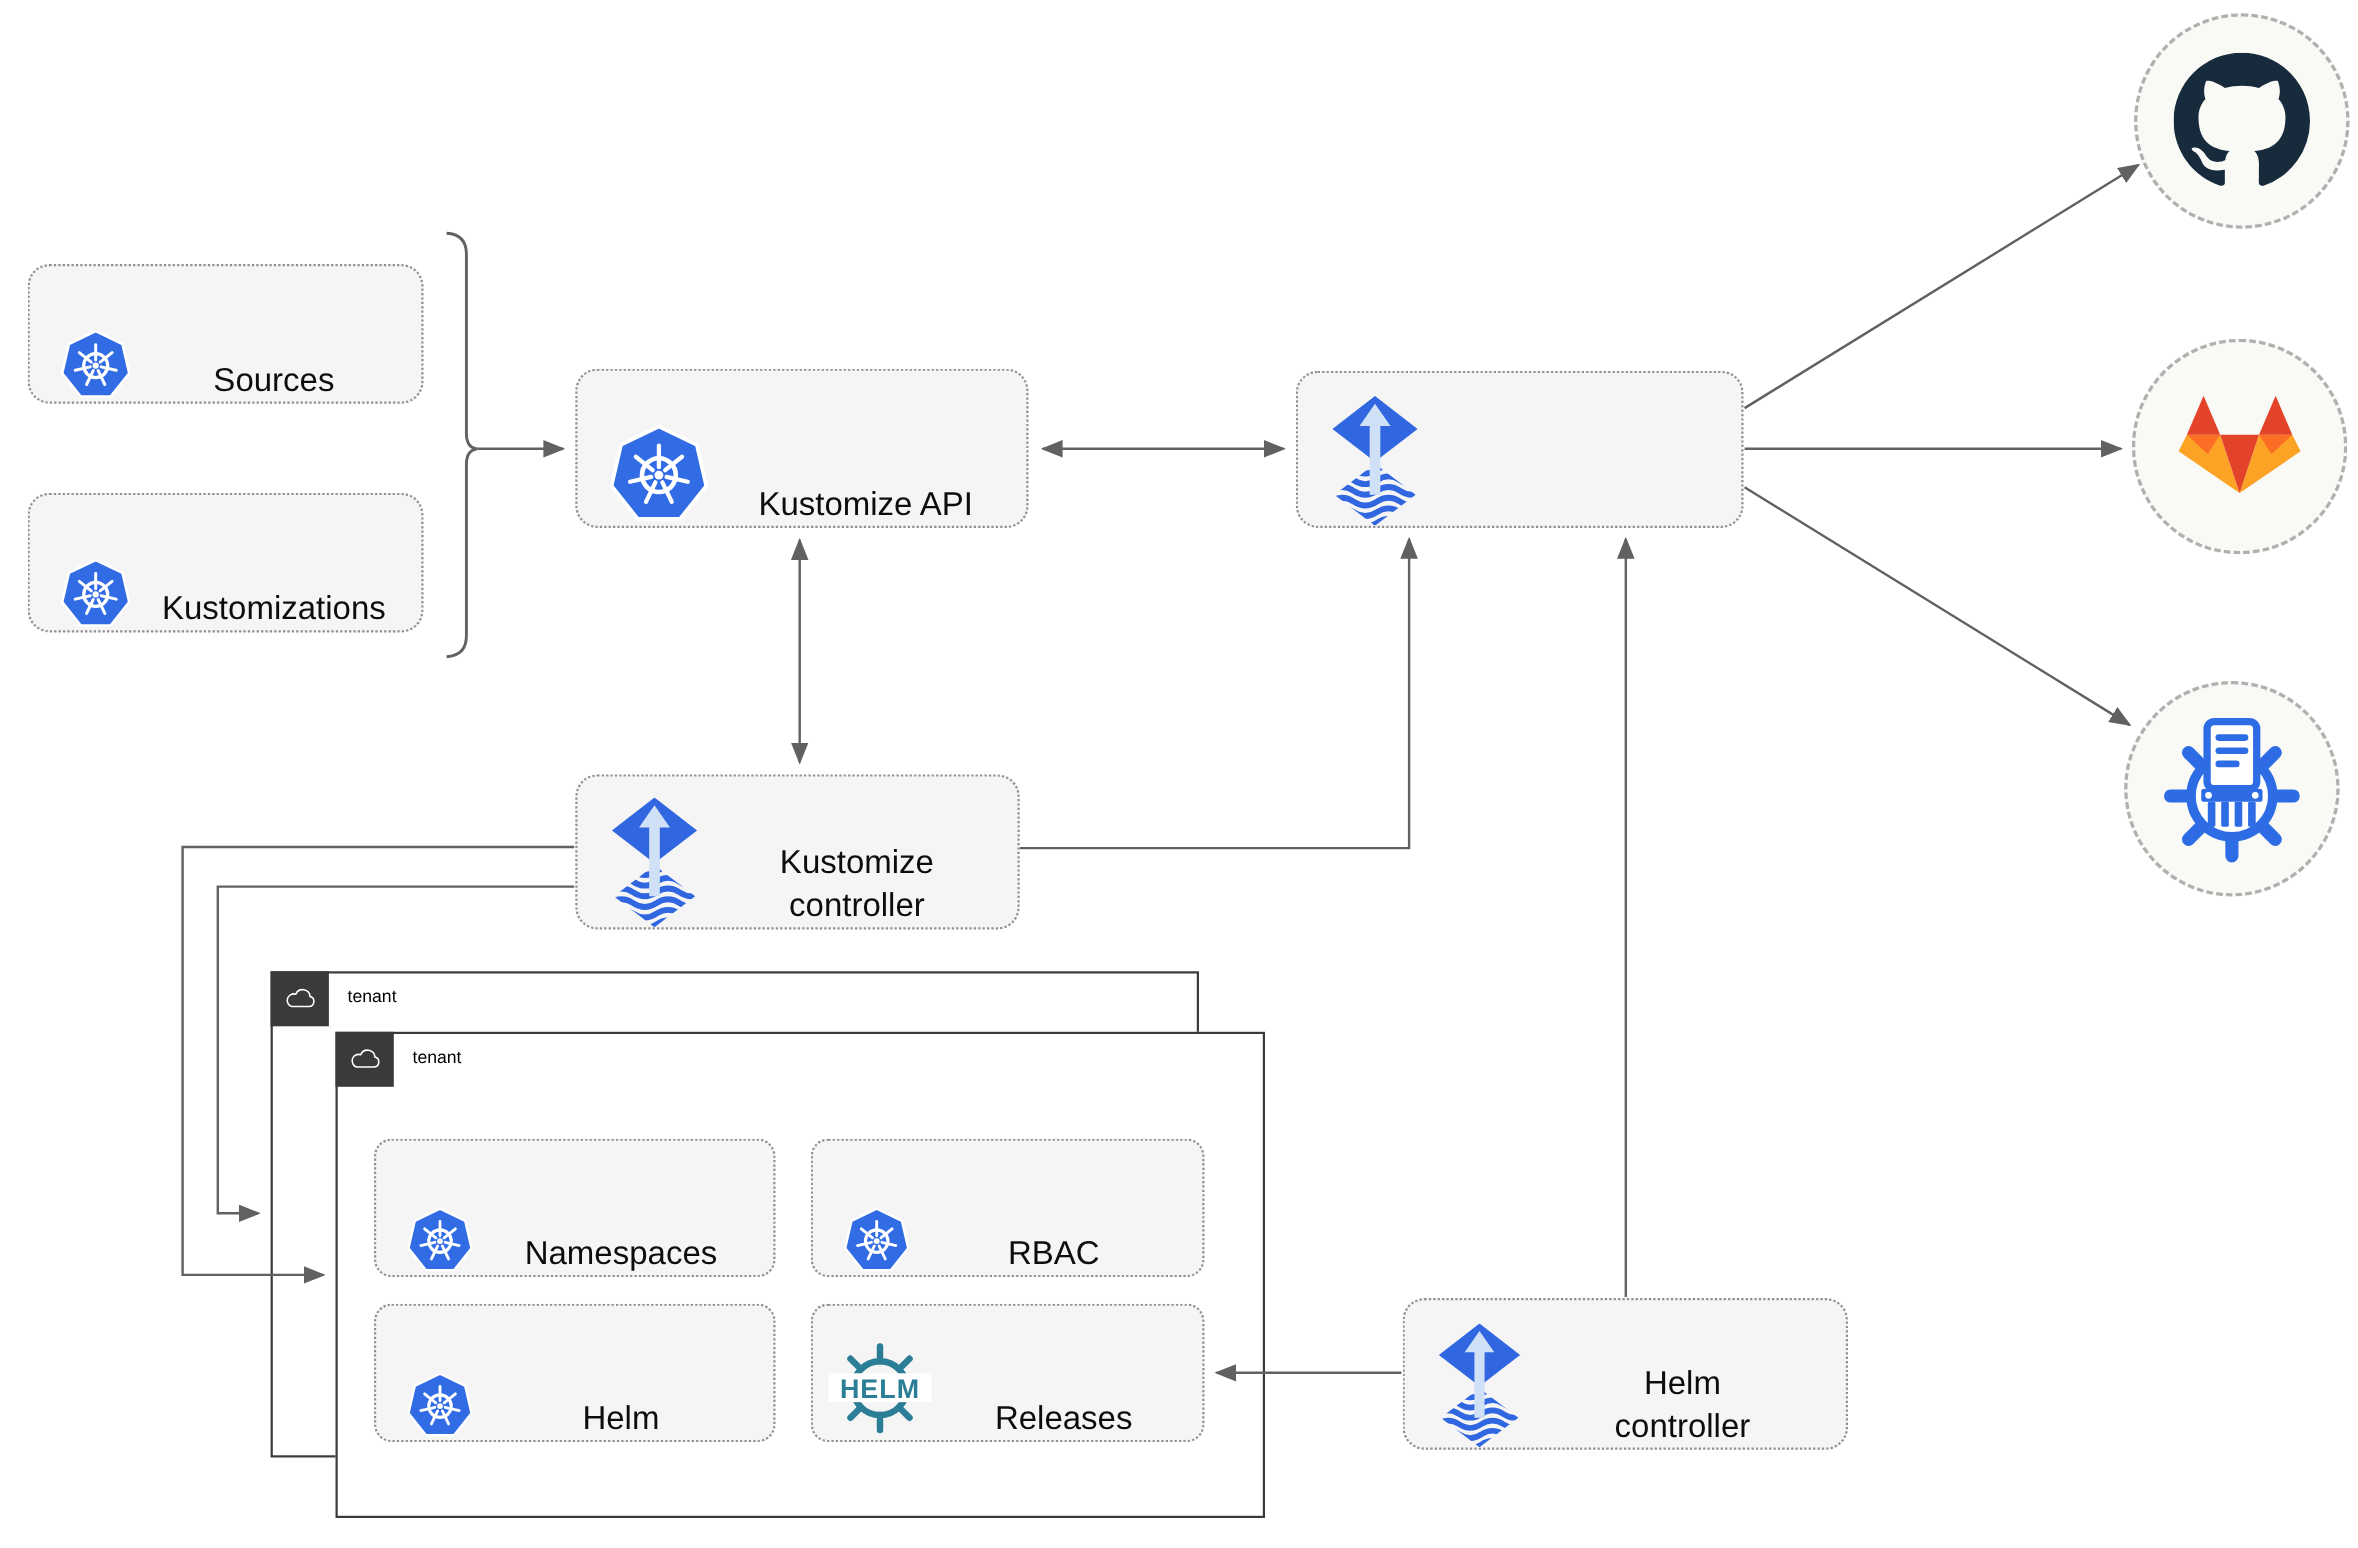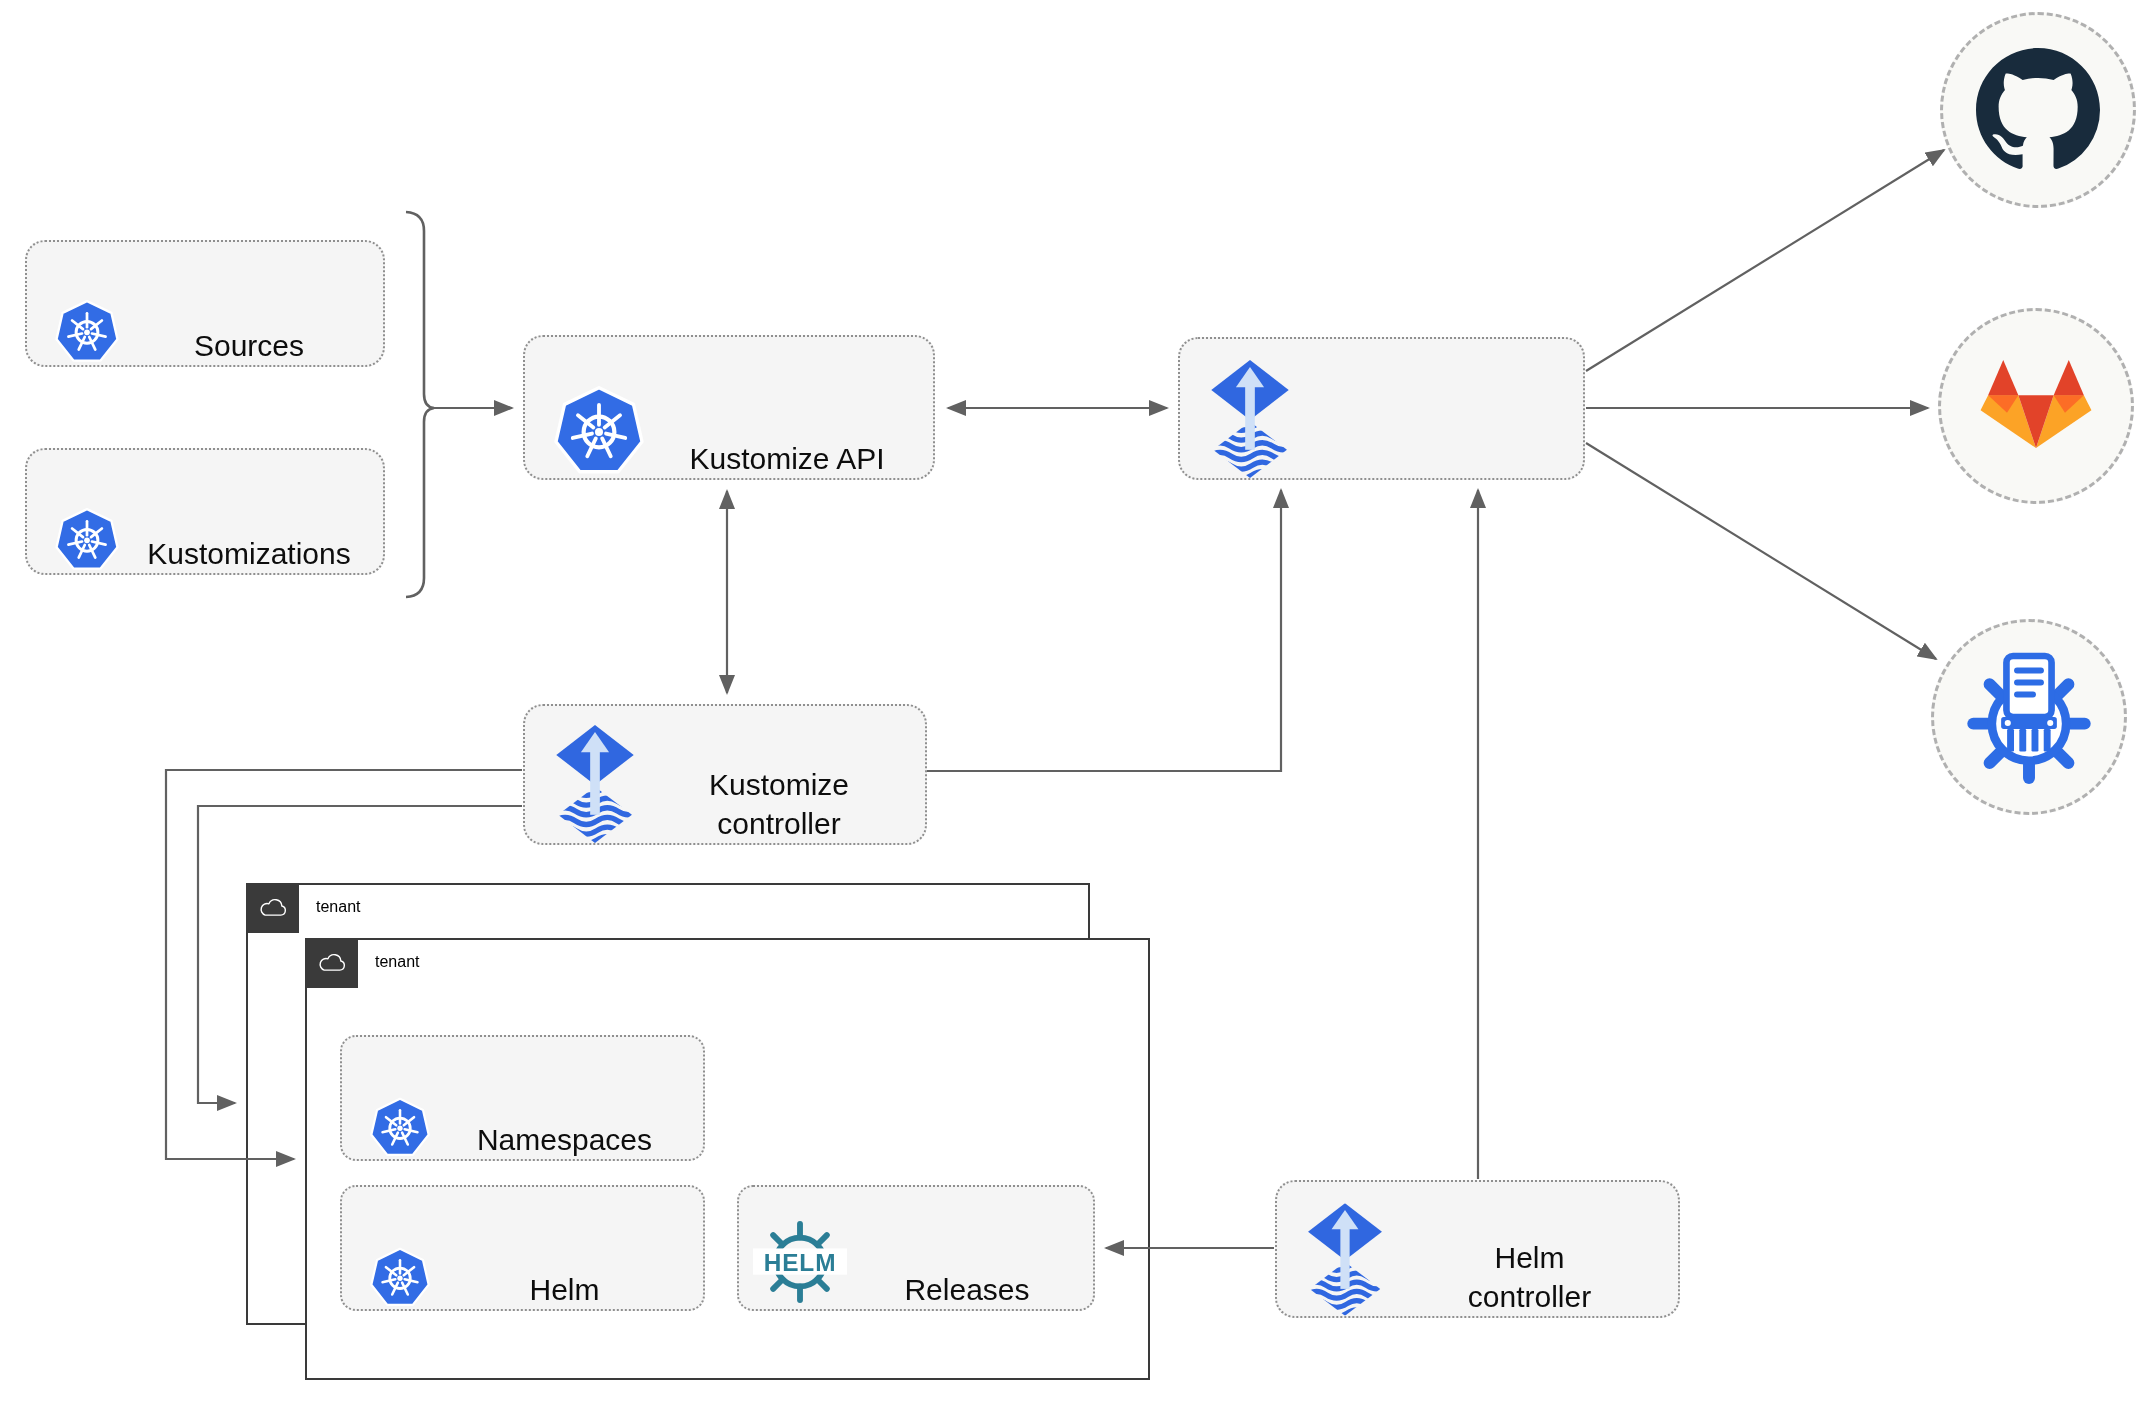--- a/index.html
+++ b/index.html
@@ -165,20 +165,26 @@
     </div>
   </div>
 
   <div class="node" style="left:340px;top:1035px;width:365px;height:126px;border-radius:16px">
     <svg class="icon" width="64" height="64">
         <use href="#sym-k8s"></use>
       </svg>
     <div class="label">Namespaces</div>
   </div>
 
+  <div class="node" style="left:737px;top:1035px;width:358px;height:126px;border-radius:16px">
+    <svg class="icon" width="64" height="64">
+        <use href="#sym-k8s"></use>
+      </svg>
+    <div class="label">RBAC</div>
+  </div>
 
   <div class="node" style="left:340px;top:1185px;width:365px;height:126px;border-radius:16px">
     <svg class="icon" width="64" height="64">
         <use href="#sym-k8s"></use>
       </svg>
     <div class="label">Helm</div>
   </div>
 
   <div class="node" style="left:737px;top:1185px;width:358px;height:126px;border-radius:16px;padding-left:14px">
     <svg class="icon" width="94" height="94" viewBox="0 0 104 104">

